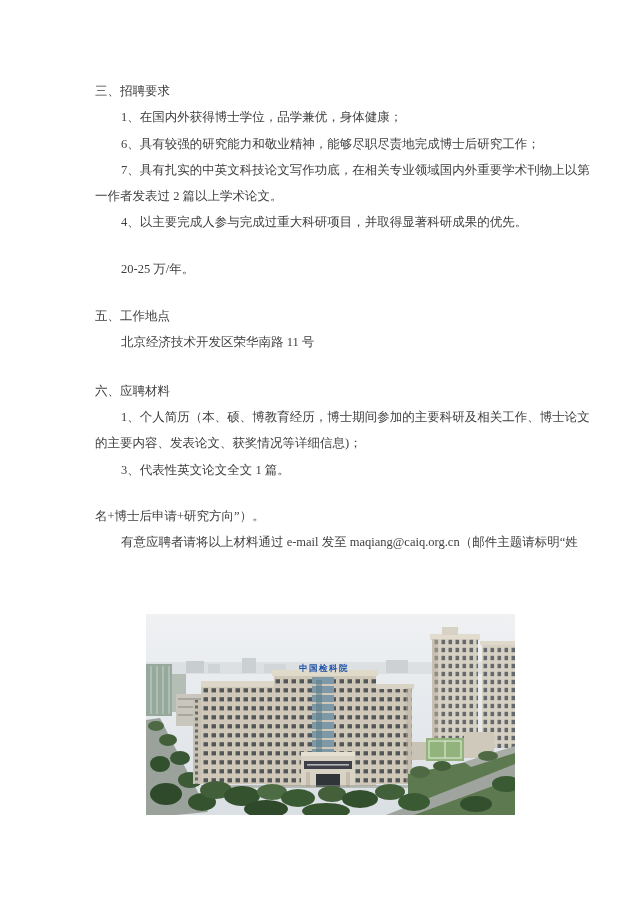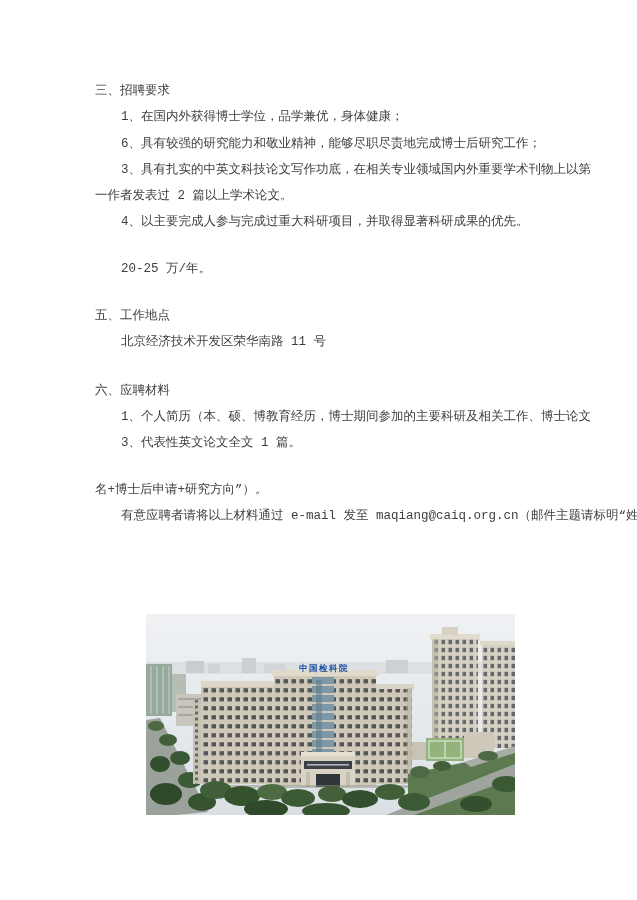--- a/index.html
+++ b/index.html
@@ -5,56 +5,57 @@
   html,body{margin:0;padding:0;}
   body{
     width:637px;height:900px;background:#ffffff;position:relative;overflow:hidden;
     font-family:"Liberation Serif","DejaVu Serif",serif;
   }
   .text-col{
     position:absolute;left:95px;top:78px;width:460px;
     color:#3e3e3e;font-size:12.5px;
   }
   .line{
-    height:26.3px;line-height:26.3px;white-space:pre;font-family:Liberation Mono, monospace;
+    height:26.3px;line-height:26.3px;white-space:pre;
   }
   .line.indent{padding-left:26px;}
   .sp20{height:20px;}
   .sp21{height:21px;}
   .sp22{height:22px;}
   .photo{
     position:absolute;left:138px;top:614px;width:373px;height:201px;margin-left:8px;
   }
   .photo svg{display:block;}
 </style>
 </head>
 <body>
 
 <div class="text-col">
 
   <div class="line">三、招聘要求</div>
   <div class="line indent">1、在国内外获得博士学位，品学兼优，身体健康；</div>
   <div class="line indent">6、具有较强的研究能力和敬业精神，能够尽职尽责地完成博士后研究工作；</div>
-  <div class="line indent">3、具有扎实的中英文科技论文写作功底，在相关专业领域国内外重要学术刊物上以第</div>
+  <div class="line indent">7、具有扎实的中英文科技论文写作功底，在相关专业领域国内外重要学术刊物上以第</div>
   <div class="line">一作者发表过 2 篇以上学术论文。</div>
   <div class="line indent">4、以主要完成人参与完成过重大科研项目，并取得显著科研成果的优先。</div>
 
   <div class="sp20"></div>
 
   <div class="line indent">20-25 万/年。</div>
 
   <div class="sp21"></div>
 
   <div class="line">五、工作地点</div>
   <div class="line indent">北京经济技术开发区荣华南路 11 号</div>
 
   <div class="sp22"></div>
 
   <div class="line">六、应聘材料</div>
   <div class="line indent">1、个人简历（本、硕、博教育经历，博士期间参加的主要科研及相关工作、博士论文</div>
+  <div class="line">的主要内容、发表论文、获奖情况等详细信息)；</div>
   <div class="line indent">3、代表性英文论文全文 1 篇。</div>
 
   <div class="sp20"></div>
 
   <div class="line">名+博士后申请+研究方向”）。</div>
   <div class="line indent">有意应聘者请将以上材料通过 e-mail 发至 maqiang@caiq.org.cn（邮件主题请标明“姓</div>
 
 </div>
 
 <div class="photo">

